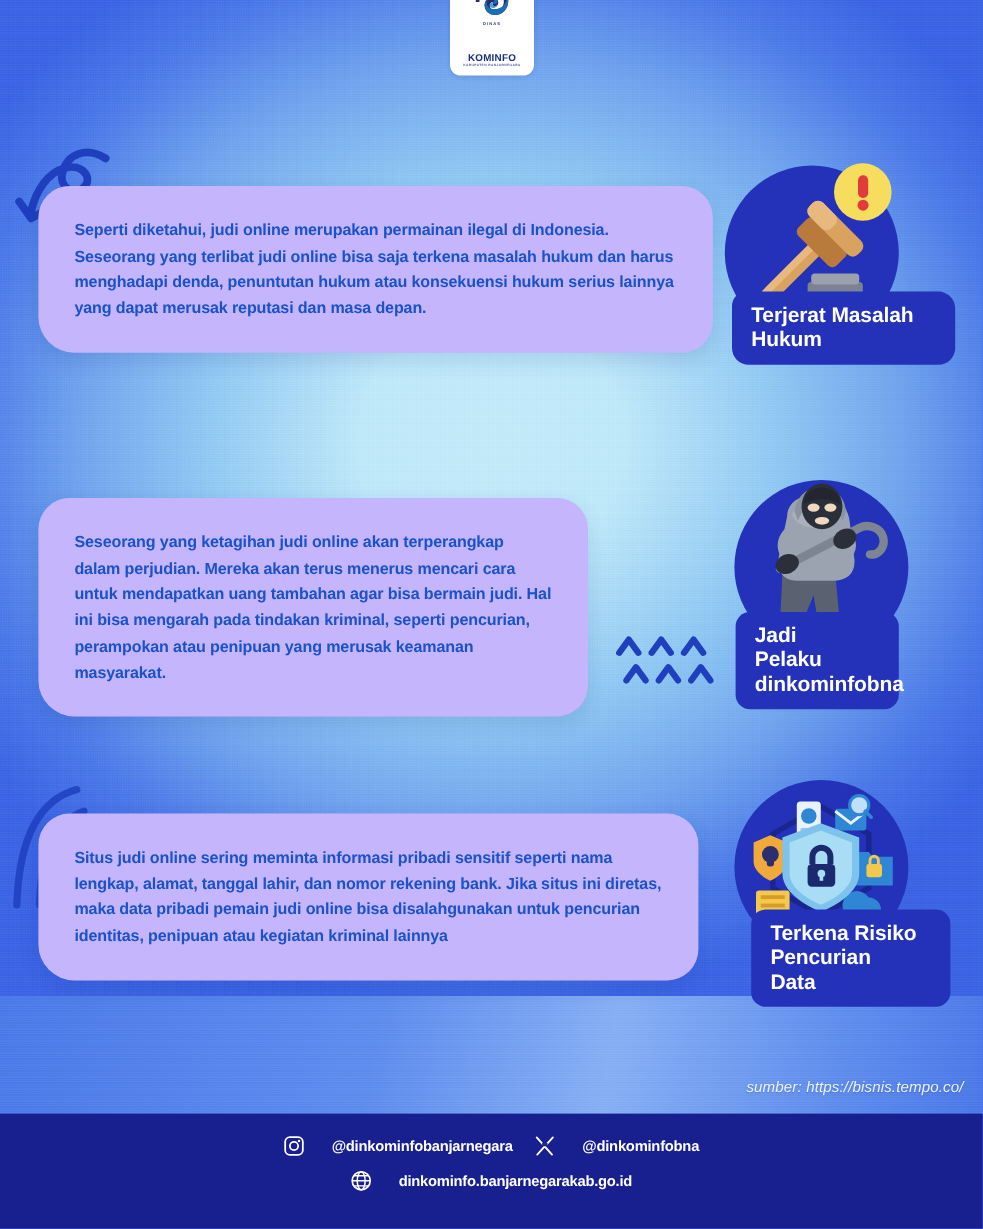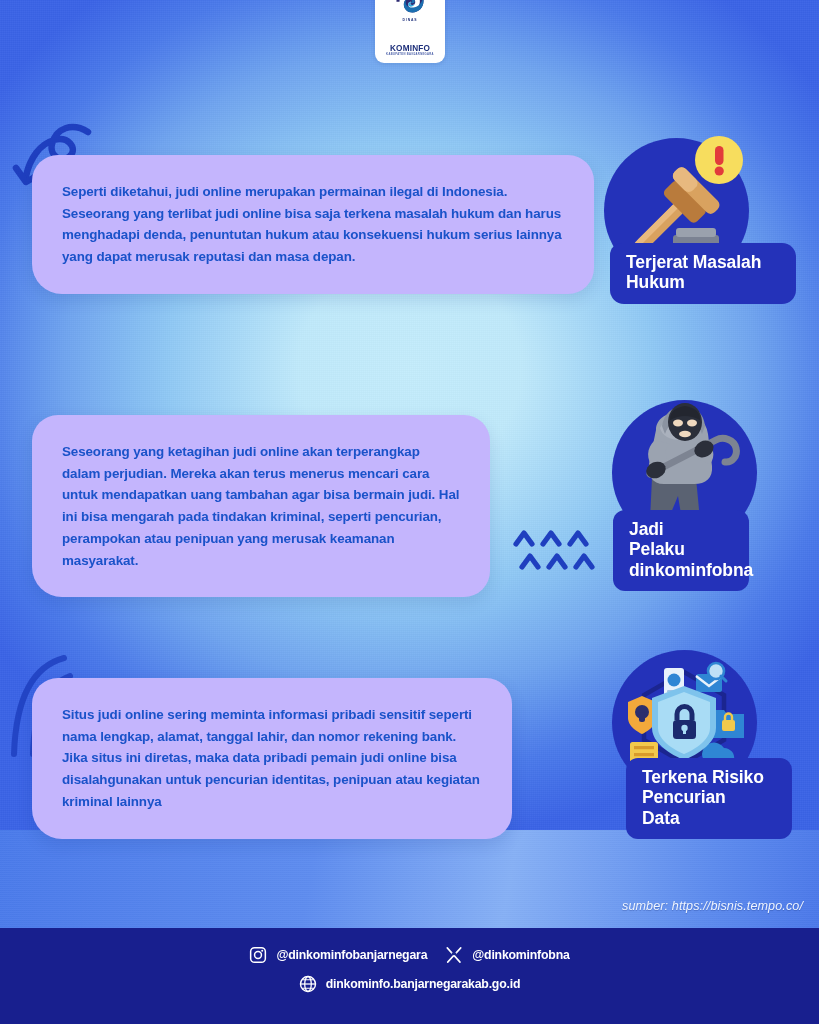--- a/index.html
+++ b/index.html
@@ -60,21 +60,21 @@
   }
   .card p {
     color:#1a52c9;
     font-weight:700;
     font-size:13.4px;
     line-height:1.62;
     letter-spacing:-.1px;
   }
   #card-1 { left:32px; top:155px;  width:562px; min-height:118px; }
   #card-2 { left:32px; top:415px;  width:458px; min-height:138px; }
-  #card-3 { left:32px; top:678px;  width:480px; min-height:118px; }
+  #card-3 { left:32px; top:678px;  width:550px; min-height:118px; }
 
   
   .icon-block { position:absolute; }
   .icon-circle {
     position:absolute;
     width:145px; height:145px;
     border-radius:50%;
     background:#2432b9;
     overflow:visible;
   }
@@ -124,21 +124,21 @@
     position:absolute; left:0; right:0; top:928px; height:96px;
     background:#181f8e;
   }
   .frow {
     position:absolute; left:0; right:0;
     display:flex; align-items:center; justify-content:center;
     gap:18px;
   }
   #frow-1 { top:18px; }
   #frow-2 { top:47px; }
-  .fitem { display:flex; align-items:center; gap:9px; }
+  .fitem { display:flex; align-items:center; gap:22px; }
   .fitem span.ftext {
     color:#ffffff; font-size:12.3px; font-weight:700; letter-spacing:-.2px;
   }
   .ficon { width:18px; height:18px; display:block; flex:0 0 auto;}
 </style>
 </head>
 <body>
 
 <div id="bg"></div>
 <div id="bg-noise"></div>

